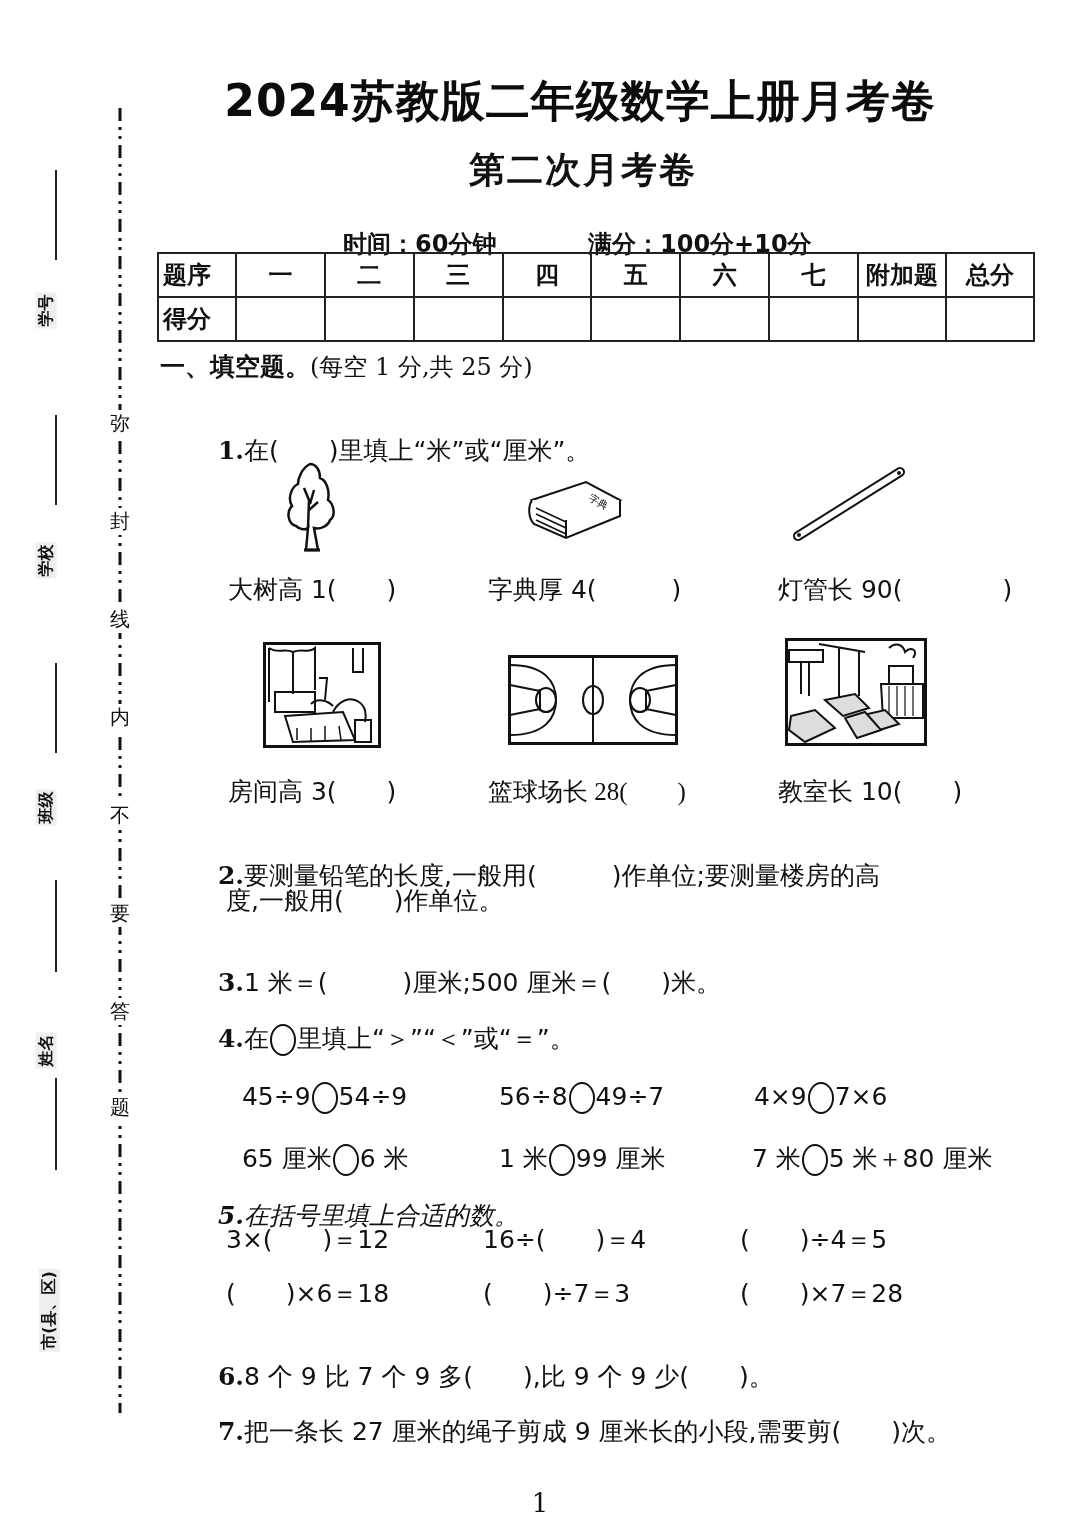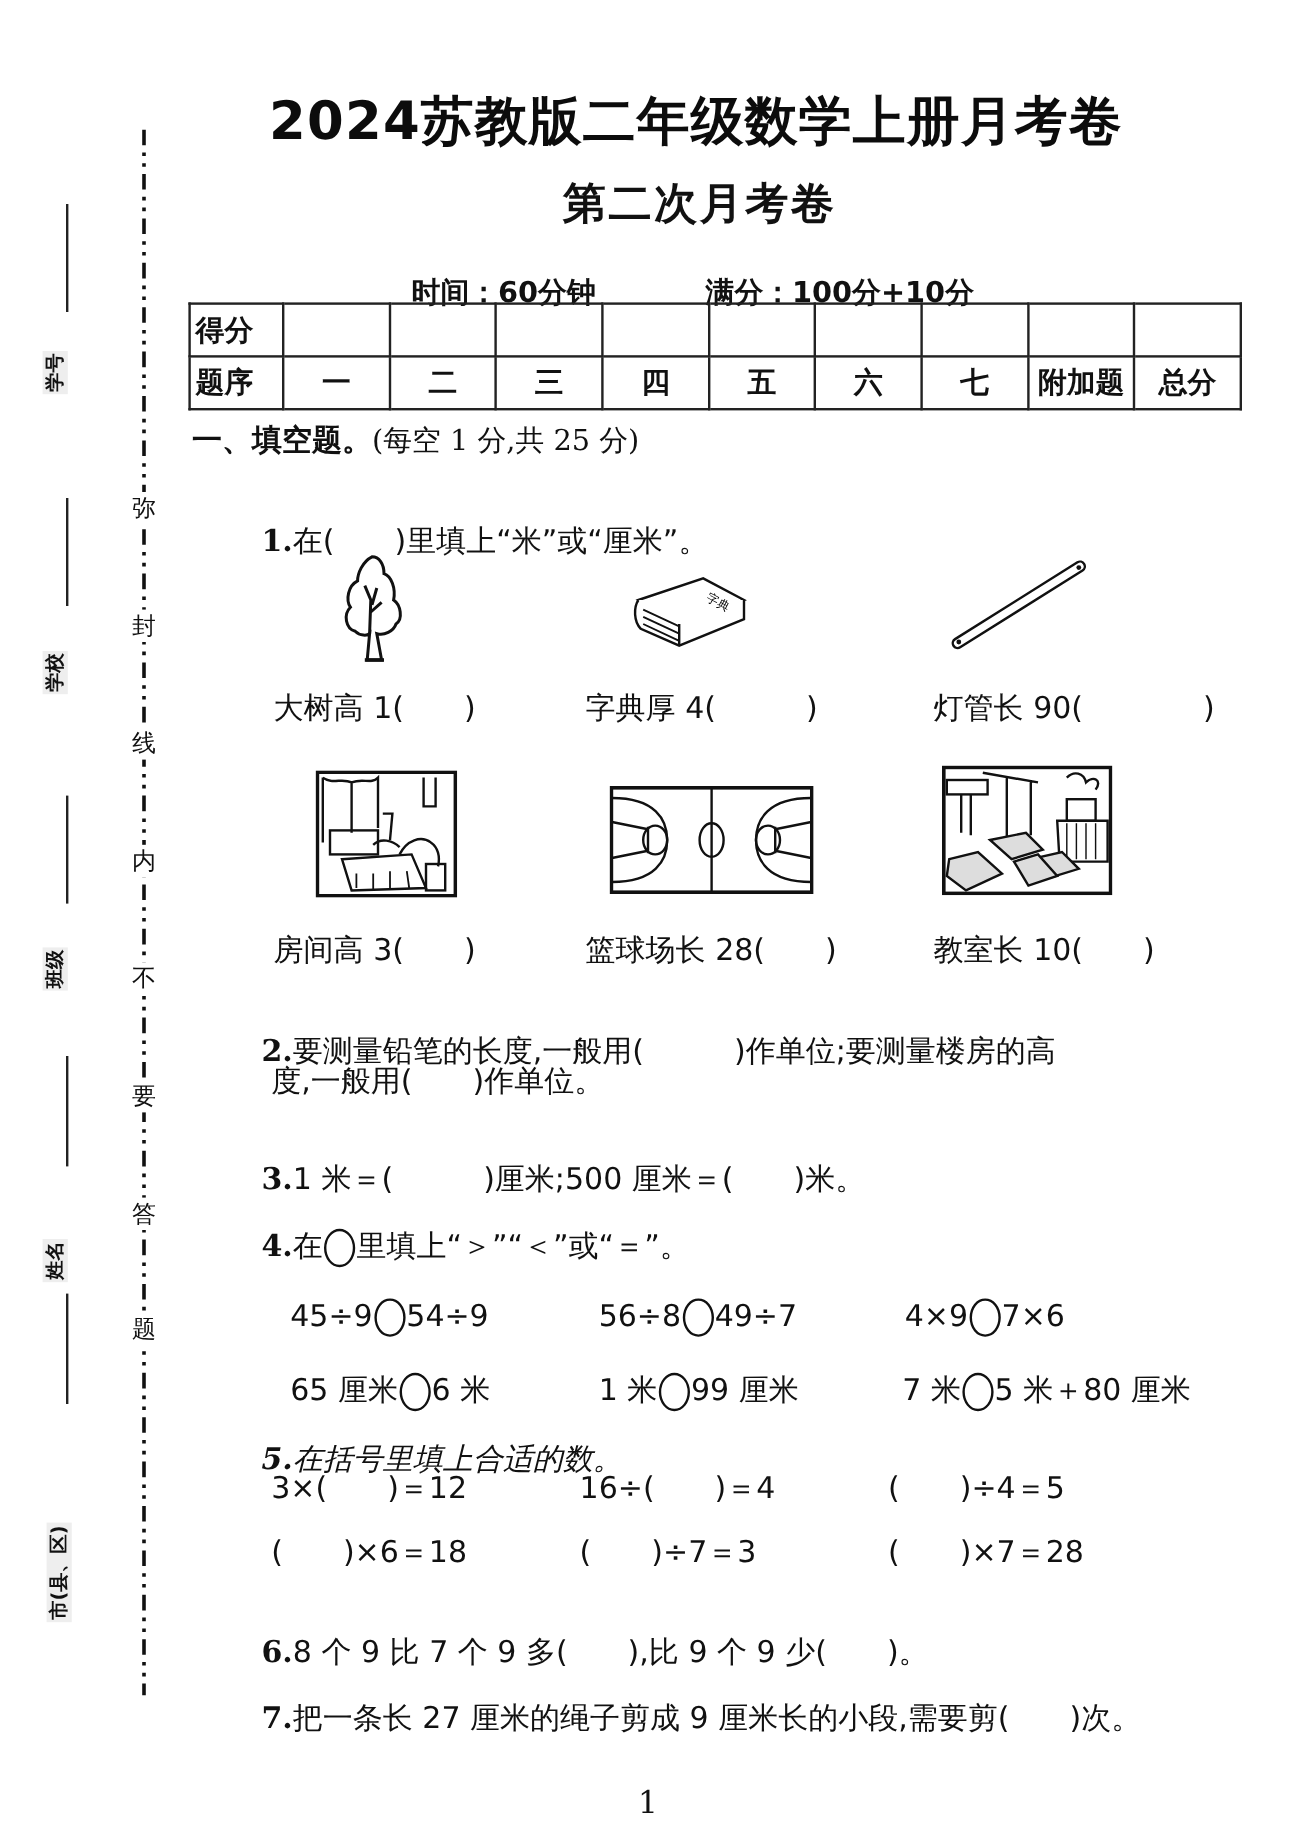--- a/index.html
+++ b/index.html
@@ -101,42 +101,42 @@
 </div>
 
 <div class="abs title">2024苏教版二年级数学上册月考卷</div>
 <div class="abs subtitle">第二次月考卷</div>
 <div class="abs meta" style="left:343px;">时间：60分钟</div>
 <div class="abs meta" style="left:588px;">满分：100分+10分</div>
 
 <table class="score">
   <tbody>
       <tr>
-    <td class="first">得分</td>
-    <td></td>
-    <td></td>
-    <td></td>
-    <td></td>
-    <td></td>
-    <td></td>
-    <td></td>
-    <td></td>
-    <td></td>
-  </tr>
-  <tr>
     <td class="first">题序</td>
     <td>一</td>
     <td>二</td>
     <td>三</td>
     <td>四</td>
     <td>五</td>
     <td>六</td>
     <td>七</td>
     <td class="last" style="padding:0;">附加题</td>
     <td class="last">总分</td>
+  </tr>
+  <tr>
+    <td class="first">得分</td>
+    <td></td>
+    <td></td>
+    <td></td>
+    <td></td>
+    <td></td>
+    <td></td>
+    <td></td>
+    <td></td>
+    <td></td>
   </tr>
 </tbody>
   </table>
 
 <div class="abs section">
   <b>一、填空题。</b><span style="font-family:'DejaVu Serif',serif;font-size:24px;">(每空 1 分,共 25 分)</span>
 </div>
 
 <div class="abs q line" style="left:202px;top:405px;">
   <span class="qnum">1.</span><span>在(　　)里填上“米”或“厘米”。</span>
@@ -202,21 +202,21 @@
   <rect x="104" y="28" width="24" height="18" fill="#fff" stroke="#111" stroke-width="2"></rect>
   <path d="M96 46 L138 46 L138 80 L98 80 Z" fill="#fff" stroke="#111" stroke-width="2"></path>
   <path d="M104 48 L104 78 M112 48 L112 78 M120 48 L120 78 M128 48 L128 78" stroke="#111" stroke-width="1.2"></path>
   <path d="M6 78 L30 72 L50 90 L20 104 L4 92 Z" fill="#ddd" stroke="#111" stroke-width="2"></path>
   <path d="M40 62 L70 56 L84 70 L58 78 Z" fill="#ddd" stroke="#111" stroke-width="2"></path>
   <path d="M74 78 L100 72 L114 86 L88 94 Z" fill="#ddd" stroke="#111" stroke-width="2"></path>
   <path d="M60 80 L80 74 L96 92 L72 100 Z" fill="#ddd" stroke="#111" stroke-width="2"></path>
 </svg>
 
 <div class="abs q line" style="left:228px;top:775px;">房间高 3(　　)</div>
-<div class="abs q line" style="left:488px;top:775px;">篮球场长 28(　　)</div>
+<div class="abs q line" style="left:488px;top:775px;font-family:Liberation Serif, serif;">篮球场长 28(　　)</div>
 <div class="abs q line" style="left:778px;top:775px;">教室长 10(　　)</div>
 
 <div class="abs q line" style="left:202px;top:830px;">
   <span class="qnum">2.</span><span>要测量铅笔的长度,一般用(　　　)作单位;要测量楼房的高</span>
 </div>
 <div class="abs q line" style="left:226px;top:884px;">度,一般用(　　)作单位。</div>
 
 <div class="abs q line" style="left:202px;top:937px;">
   <span class="qnum">3.</span><span>1 米＝(　　　)厘米;500 厘米＝(　　)米。</span>
 </div>

